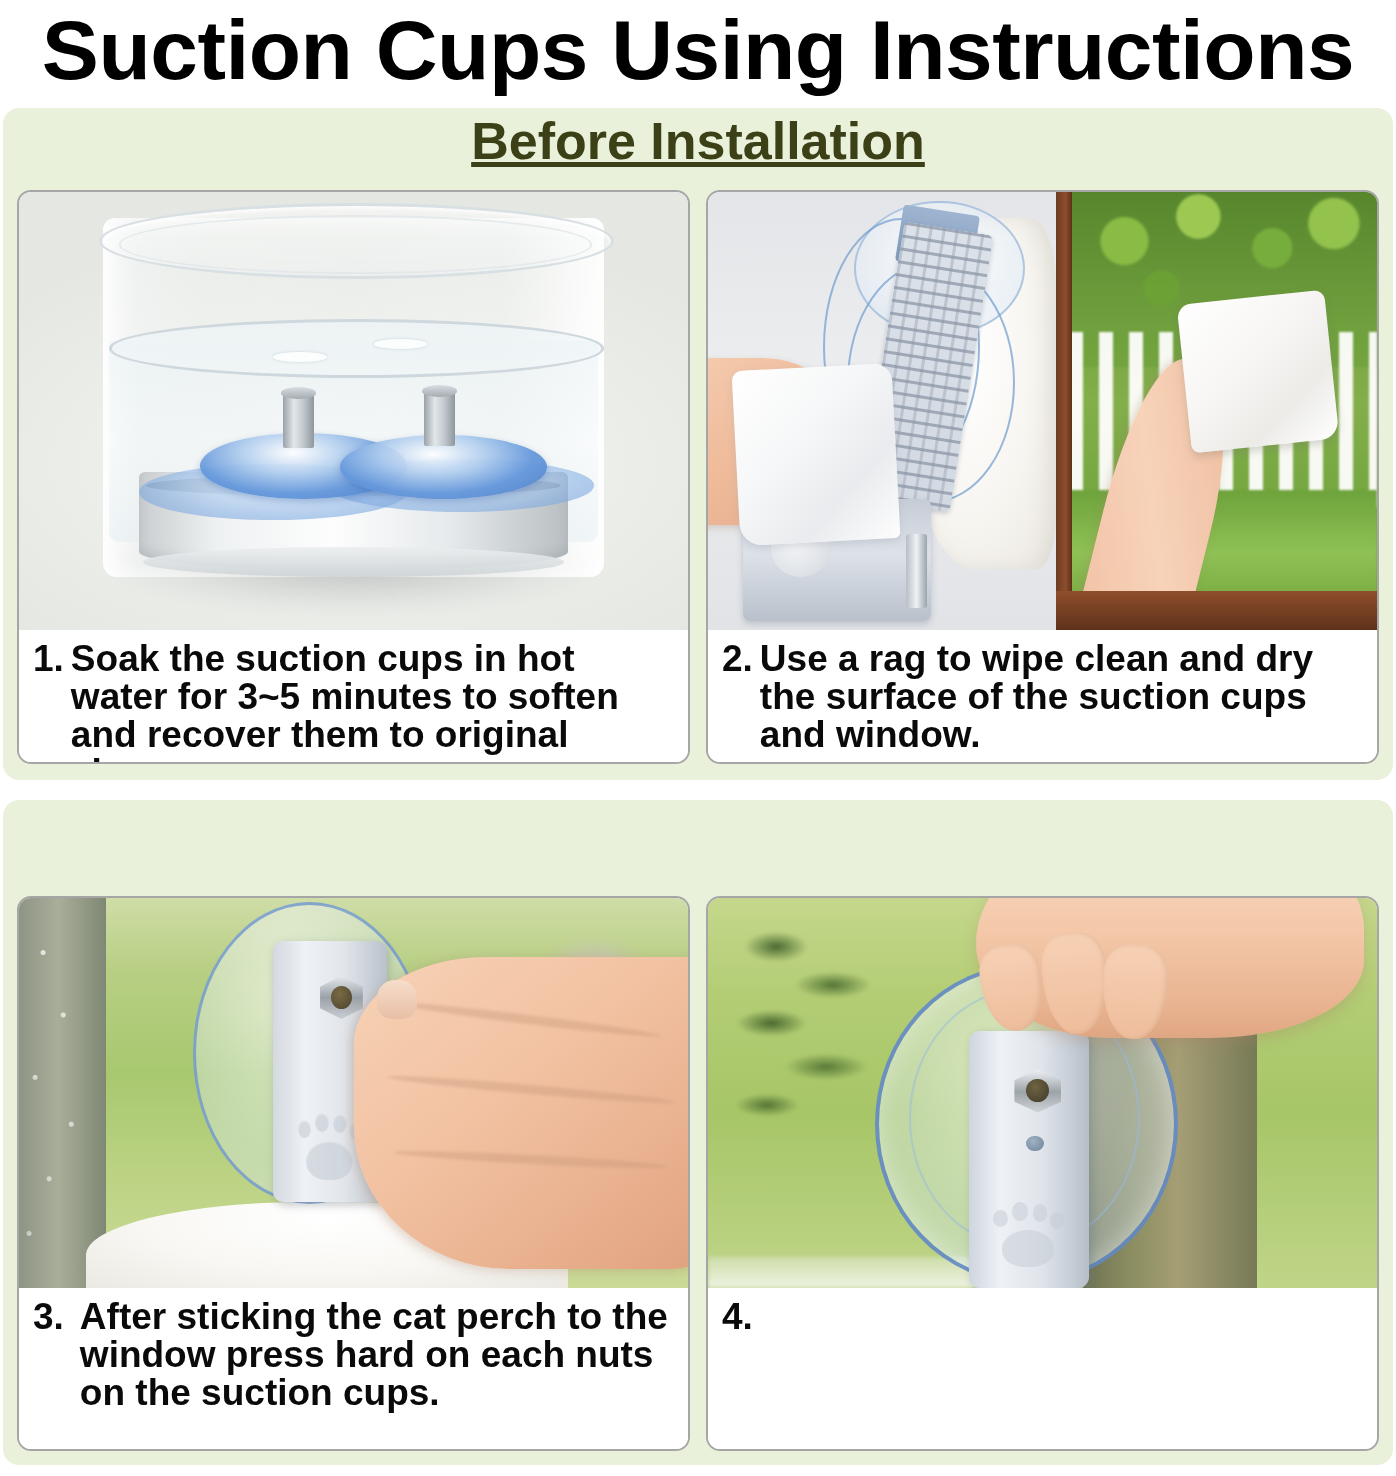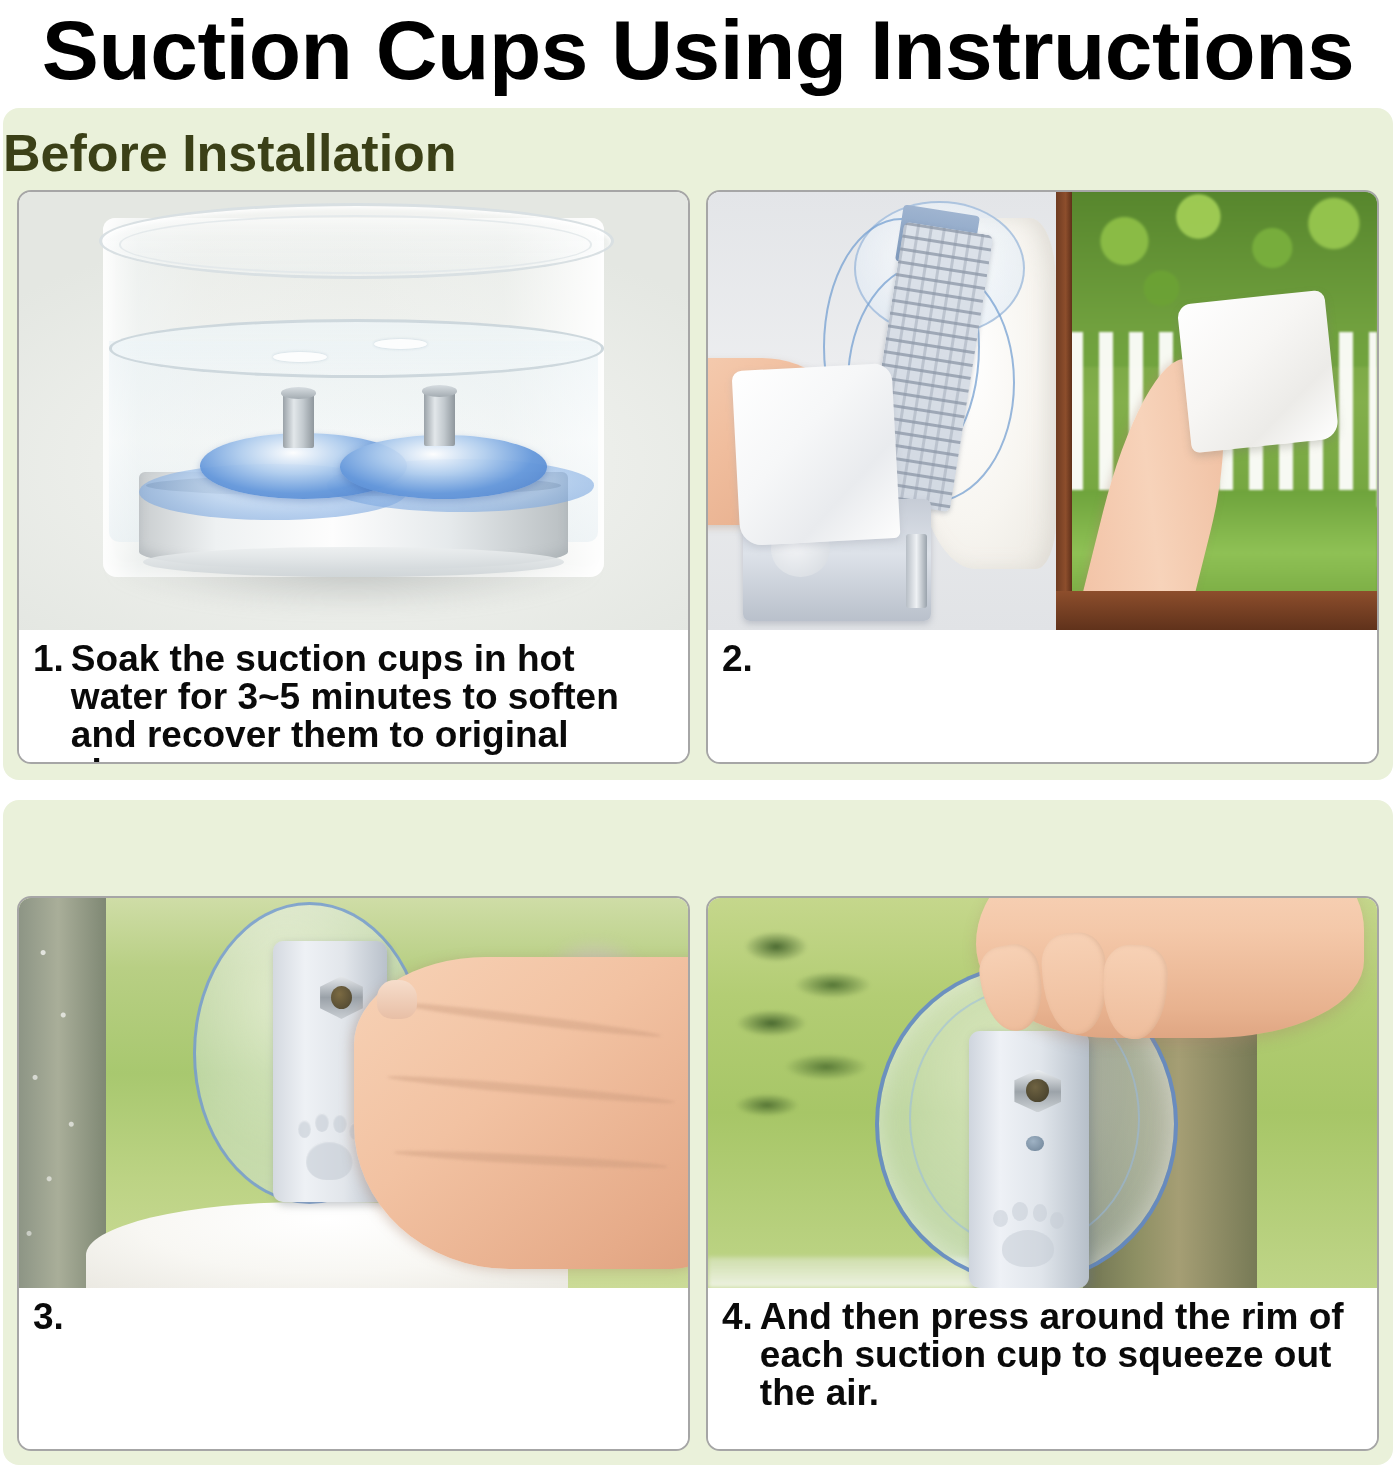--- a/index.html
+++ b/index.html
@@ -47,28 +47,30 @@
     background: #eaf1da;
     border-radius: 16px;
     box-sizing: border-box;
   }
   .section-before { top: 108px;  height: 672px; }
   .section-after  { top: 800px;  height: 665px; }
 
   .section-title {
     position: absolute;
     left: 0;
-    top: 16px;
+    top: 4px;
     width: 100%;
+    text-align: center;
     font-family: "Liberation Sans Narrow", "Liberation Sans", sans-serif;
     font-weight: bold;
     font-size: 52px;
     line-height: 58px;
     color: #3b4017;
     letter-spacing: 0px;
+    text-decoration: underline;
   }
 
   
   .cards {
     position: absolute;
     left: 14px;
     right: 14px;
     display: flex;
     gap: 16px;
   }
@@ -577,20 +579,21 @@
             <div class="lawn"></div>
             <div class="arm-r"></div>
             <div class="cloth-r"></div>
             <div class="frame-l"></div>
             <div class="frame-b"></div>
           </div>
         </div>
         <div class="caption">
           <span class="cap-num">2.</span>
           <span class="gap-sm"></span>
+          <span class="cap-text">Use a rag to wipe clean and dry the surface of the suction cups and window.</span>
         </div>
       </div>
 
     </div>
   </div>
 
   <div class="section section-after">
 
     <div class="cards cards-after">
 
@@ -613,20 +616,21 @@
           <div class="nut-core"></div>
           <div class="hand"></div>
           <div class="finger-sep fs1"></div>
           <div class="finger-sep fs2"></div>
           <div class="finger-sep fs3"></div>
           <div class="nail"></div>
         </div>
         <div class="caption">
           <span class="cap-num">3.</span>
           <span class="gap-lg"></span>
+          <span class="cap-text">After sticking the cat perch to the window press hard on each nuts on the suction cups.</span>
         </div>
       </div>
 
       <div class="card">
         <div class="photo photo-after ph4">
           <div class="trunk"></div>
           <div class="conifer"></div>
           <div class="grass-bottom"></div>
           <div class="suction"></div>
           <div class="suction-in"></div>
@@ -642,20 +646,19 @@
           <div class="nut-core"></div>
           <div class="dot"></div>
           <div class="hand"></div>
           <div class="fgr f1"></div>
           <div class="fgr f2"></div>
           <div class="fgr f3"></div>
         </div>
         <div class="caption">
           <span class="cap-num">4.</span>
           <span class="gap-sm"></span>
-          <span class="cap-text">And then press around the rim of each suction cup to squeeze out the air.</span>
         </div>
       </div>
 
     </div>
   </div>
 
 </div>
 
 </body></html>

